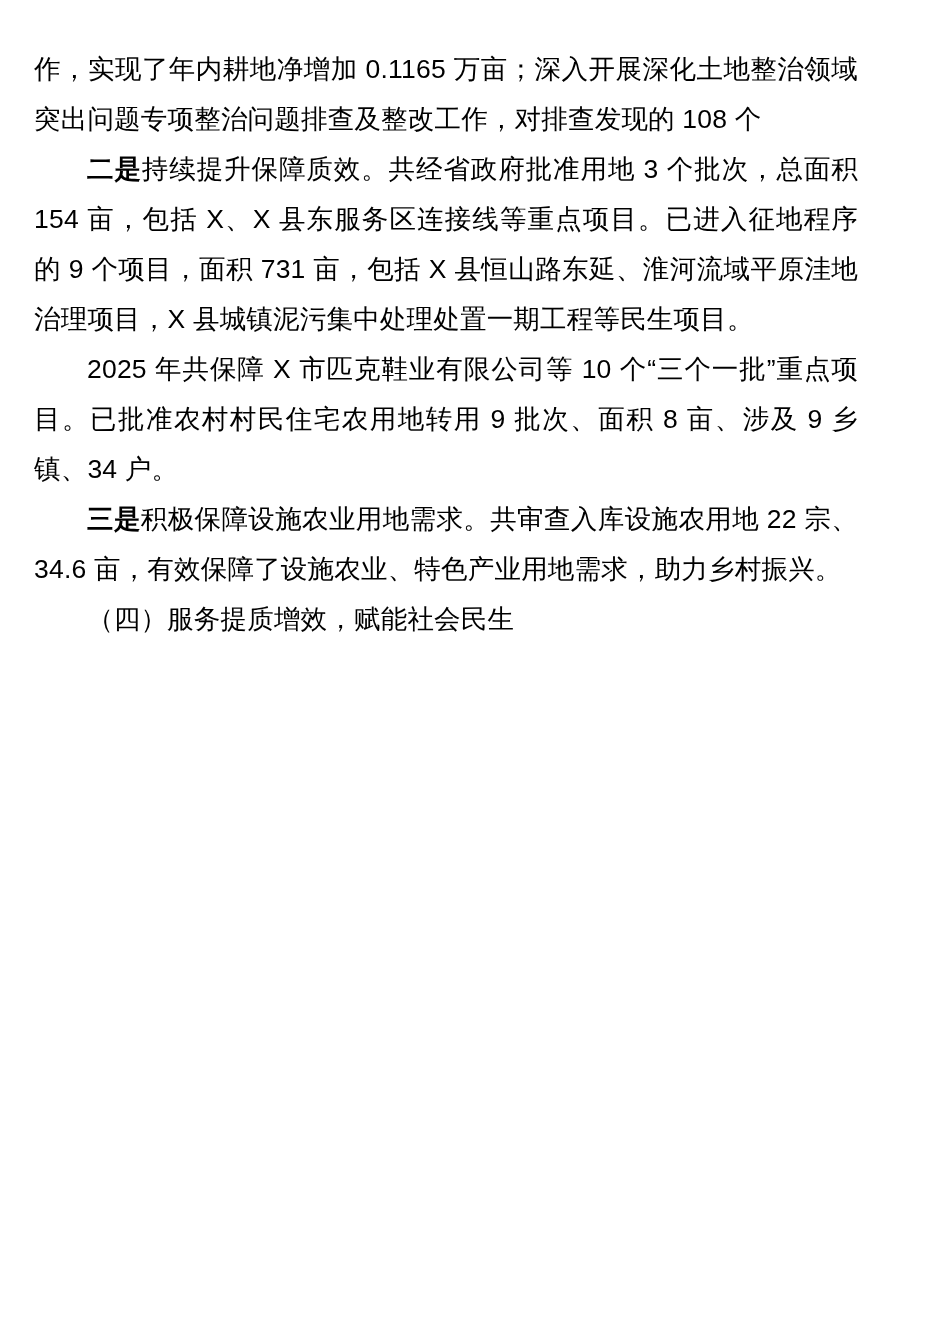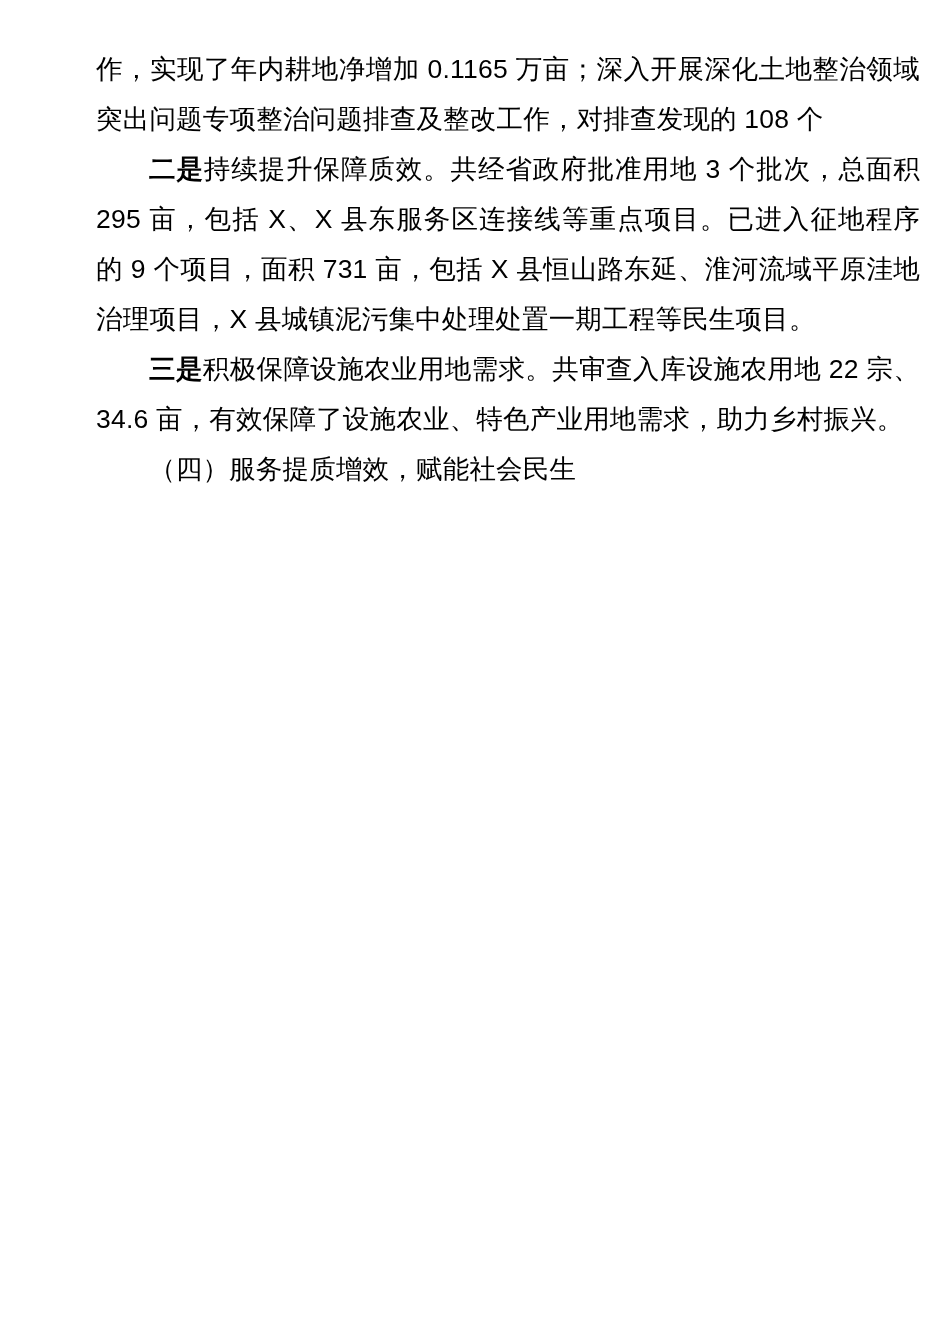--- a/index.html
+++ b/index.html
@@ -13,21 +13,21 @@
     font-family: "Liberation Sans", "DejaVu Sans", sans-serif;
     color: #000000;
     overflow: hidden;
   }
   .page {
     position: relative;
     width: 950px;
     height: 1344px;
     background: #ffffff;
     box-sizing: border-box;
-    padding: 44px 64px 0 96px;
+    padding: 44px 64px 0 34px;
   }
   .doc-body {
     width: 824px;
   }
   p.para {
     margin: 0;
     font-size: 26.5px;
     line-height: 50px;
     text-align: justify;
     text-justify: inter-ideograph;
@@ -53,23 +53,26 @@
 
     <p class="para continued">
       <span>作，实现了年内耕地净增加 0.1165 万亩；深入开展深化土地整治领域突出问题专项整治问题排查及整改工作，对排查发现的 108 个</span>
     </p>
 
 
 
 
 
     <p class="para indent">
-      <span class="bold-lead">二是</span><span>持续提升保障质效。共经省政府批准用地 3 个批次，总面积 295 亩，包括 X、X 县东服务区连接线等重点项目。已进入征地程序的 9 个项目，面积 731 亩，包括 X 县恒山路东延、淮河流域平原洼地治理项目，X 县城镇泥污集中处理处置一期工程等民生项目。</span>
+      <span class="bold-lead">二是</span><span>持续提升保障质效。共经省政府批准用地 3 个批次，总面积 154 亩，包括 X、X 县东服务区连接线等重点项目。已进入征地程序的 9 个项目，面积 731 亩，包括 X 县恒山路东延、淮河流域平原洼地治理项目，X 县城镇泥污集中处理处置一期工程等民生项目。</span>
     </p>
 
+    <p class="para indent">
+      <span>2025 年共保障 X 市匹克鞋业有限公司等 10 个“三个一批”重点项目。已批准农村村民住宅农用地转用 9 批次、面积 8 亩、涉及 9 乡镇、34 户。</span>
+    </p>
 
     <p class="para indent">
       <span class="bold-lead">三是</span><span>积极保障设施农业用地需求。共审查入库设施农用地 22 宗、34.6 亩，有效保障了设施农业、特色产业用地需求，助力乡村振兴。</span>
     </p>
 
     <p class="para indent">
       <span>（四）服务提质增效，赋能社会民生</span>
     </p>
 
 

